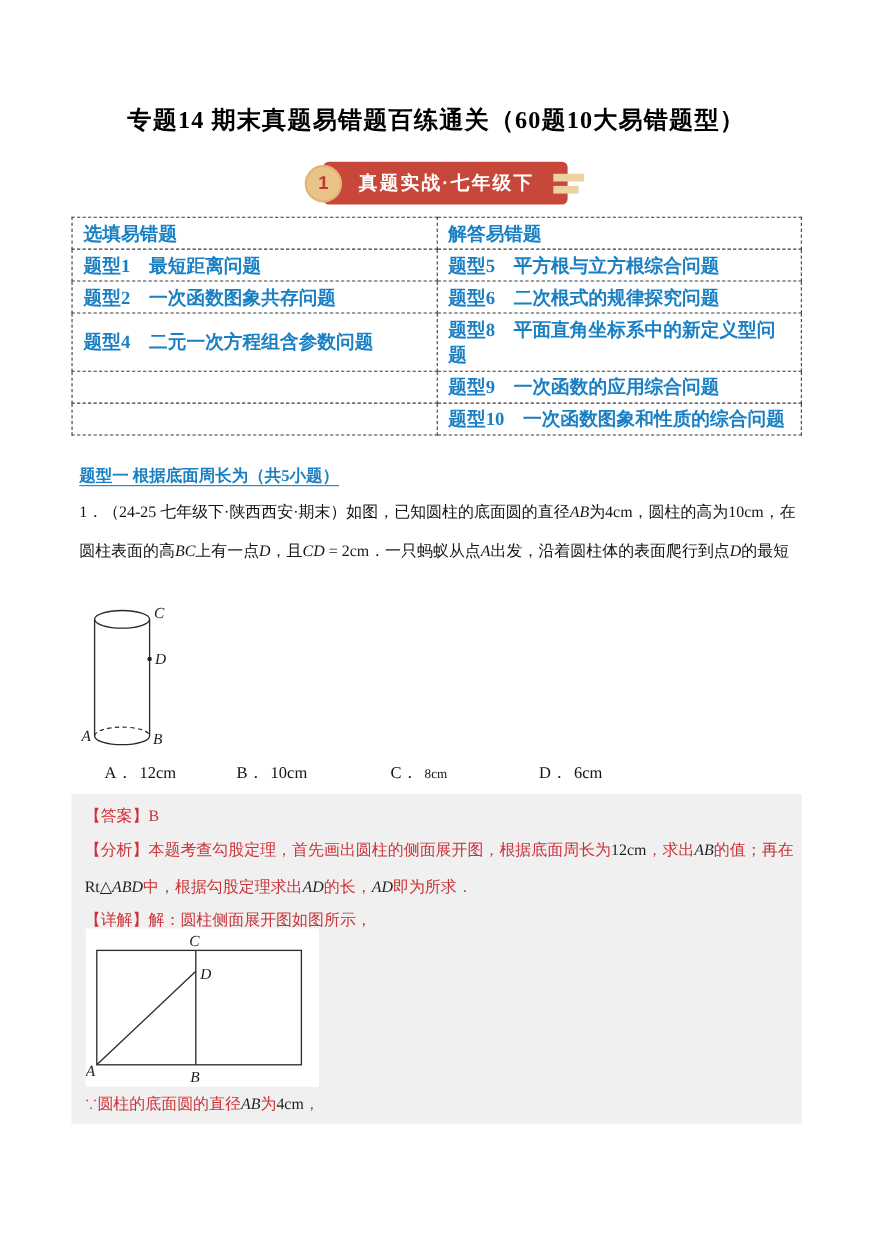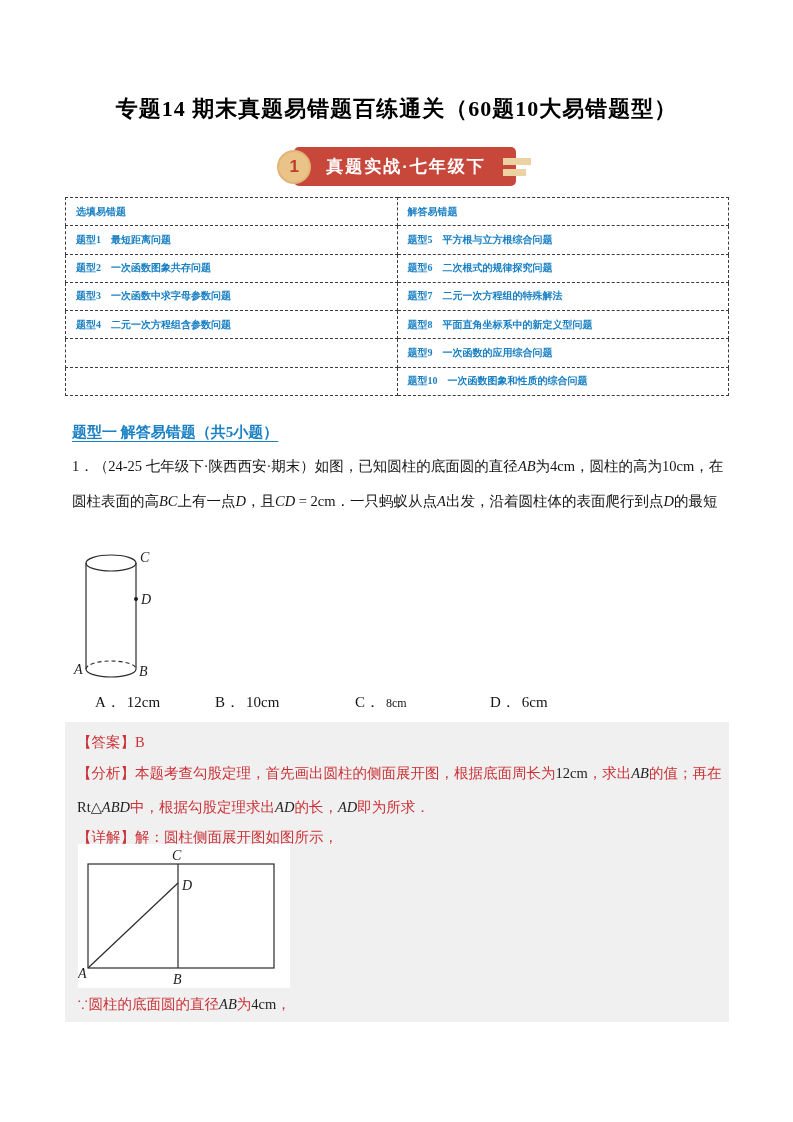--- a/index.html
+++ b/index.html
@@ -36,21 +36,21 @@
   .badge-bars i { display:block; height:7px; background:#ecd2a2; }
   .badge-bars i:nth-child(1){ width:28px; }
   .badge-bars i:nth-child(2){ width:23px; }
   
   .toc {
     position:absolute; top:197px; left:65px; width:664px; height:199px;
     border-collapse:collapse; table-layout:fixed;
   }
   .toc td {
     border:1.5px dashed #3c3c3c; padding:2px 10px;
-    font-size:10px; font-weight:600; color:#1a80c4;
+    font-size:17px; font-weight:600; color:#1a80c4;
     vertical-align:middle;
     margin-top:36px;
   }
   
   .section-heading {
     position:absolute; top:423px; left:72px;
     font-size:15px; font-weight:700; color:#1a80c4;
     text-decoration:underline; text-underline-offset:4px;
   }
   
@@ -116,39 +116,35 @@
       </tr>
       <tr>
         <td>题型1　最短距离问题</td>
         <td>题型5　平方根与立方根综合问题</td>
       </tr>
       <tr>
         <td>题型2　一次函数图象共存问题</td>
         <td>题型6　二次根式的规律探究问题</td>
       </tr>
       <tr>
-        <td>题型3　一次函数中求字母参数问题</td>
-        <td>题型7　二元一次方程组的特殊解法</td>
-      </tr>
-      <tr>
         <td>题型4　二元一次方程组含参数问题</td>
         <td>题型8　平面直角坐标系中的新定义型问题</td>
       </tr>
       <tr>
         <td></td>
         <td>题型9　一次函数的应用综合问题</td>
       </tr>
       <tr>
         <td></td>
         <td>题型10　一次函数图象和性质的综合问题</td>
       </tr>
     </tbody>
   </table>
 
-  <div class="section-heading">题型一 解答易错题（共5小题）</div>
+  <div class="section-heading">题型一 根据底面周长为（共5小题）</div>
 
   <div class="question">
     <div class="q-line"><span class="seg-n">1．（24-25 七年级下·陕西西安·期末）如图，已知圆柱的底面圆的直径</span><span class="seg-i">AB</span><span class="seg-n">为</span><span class="seg-m">4cm</span><span class="seg-n">，圆柱的高为</span><span class="seg-m">10cm</span><span class="seg-n">，在</span></div>
     <div class="q-line"><span class="seg-n">圆柱表面的高</span><span class="seg-i">BC</span><span class="seg-n">上有一点</span><span class="seg-i">D</span><span class="seg-n">，且</span><span class="seg-i">CD</span><span class="seg-m"> = 2cm</span><span class="seg-n">．一只蚂蚁从点</span><span class="seg-i">A</span><span class="seg-n">出发，沿着圆柱体的表面爬行到点</span><span class="seg-i">D</span><span class="seg-n">的最短</span></div>
   </div>
 
   <svg class="cylinder-svg" width="112" height="146" viewBox="0 0 112 146">
     <ellipse class="shape" cx="38" cy="17" rx="25" ry="8"></ellipse>
     <line class="shape" x1="13" y1="17" x2="13" y2="123"></line>
     <line class="shape" x1="63" y1="17" x2="63" y2="123"></line>

